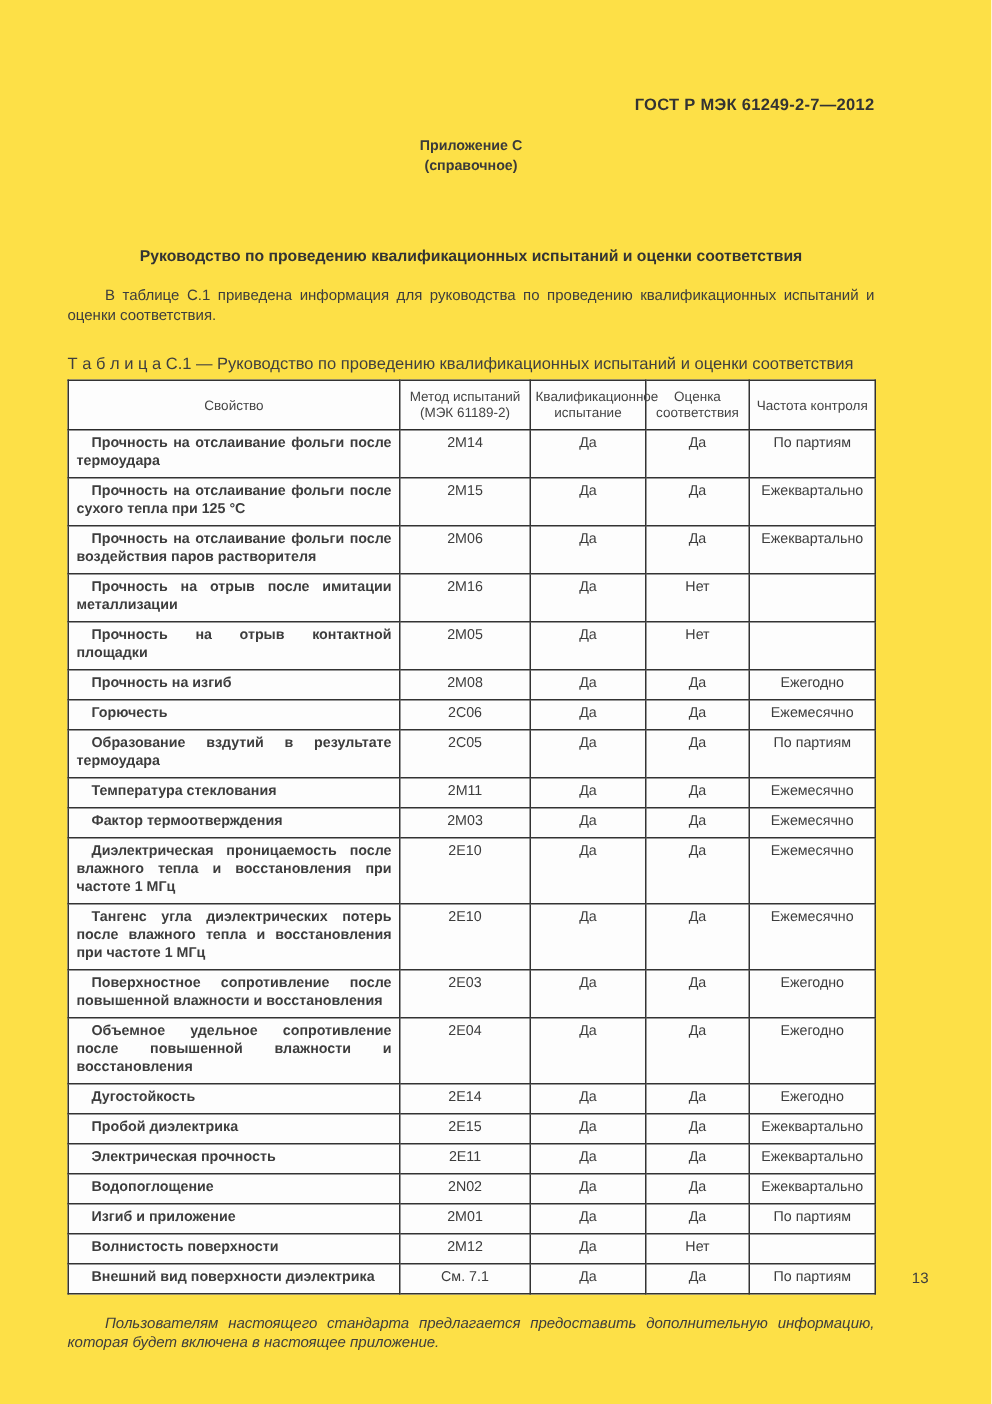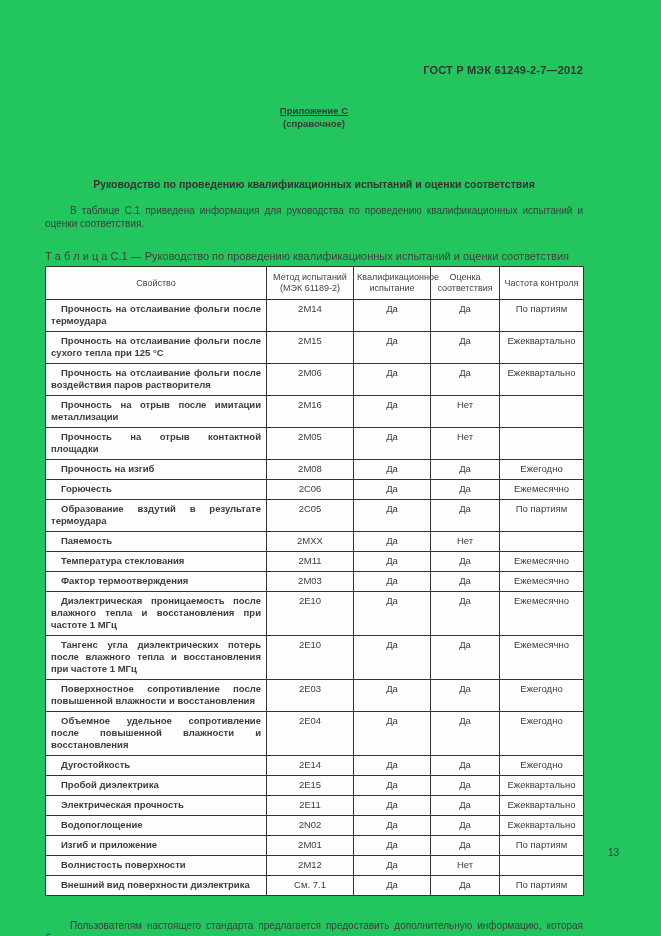--- a/index.html
+++ b/index.html
@@ -6,39 +6,39 @@
   html, body { width: 661px; background: #ffffff; }
   body {
     font-family: "Liberation Sans", "DejaVu Sans", sans-serif;
     color: #3d3d3d;
     -webkit-font-smoothing: antialiased;
   }
   .page {
     position: relative;
     width: 661px;
     height: 936px;
-    background: #22c55e;
+    background: #fde047;
     padding: 64px 78px 0 45px;
     overflow: hidden;
   }
   .doc-ref {
     text-align: right;
     font-weight: bold;
     font-size: 11px;
     letter-spacing: 0.2px;
     color: #333333;
   }
   .annex, .annex-sub {
     text-align: center;
     font-weight: bold;
     font-size: 9.5px;
     line-height: 13px;
     color: #3a3a3a;
   }
-  .annex { margin-top: 28px; text-decoration: underline; }
+  .annex { margin-top: 15px; }
   .heading {
     text-align: center;
     font-weight: bold;
     font-size: 10.5px;
     line-height: 13px;
     margin-top: 48px;
     color: #333333;
   }
   .intro {
     margin-top: 13px;
@@ -81,25 +81,26 @@
     padding: 3px 3px 4px;
   }
   table.qual td.prop {
     text-align: justify;
     text-indent: 10px;
     padding-left: 5px;
     padding-right: 5px;
     font-weight: bold;
   }
   .footer-note {
-    margin-top: 23px;
+    margin-top: 13px;
     font-size: 10px;
     line-height: 13px;
     text-align: justify;
     text-indent: 25px;
+    font-style: italic;
   }
   .page-number {
     position: absolute;
     top: 847px;
     right: 42px;
     font-size: 10px;
     color: #3d3d3d;
   }
 </style>
 </head>
@@ -187,111 +188,104 @@
           <td>Ежемесячно</td>
         </tr>
         <tr>
           <td class="prop">Образование вздутий в результате термо­удара</td>
           <td>2C05</td>
           <td>Да</td>
           <td>Да</td>
           <td>По партиям</td>
         </tr>
         <tr>
-          <td class="prop">Паяемость</td>
-          <td>2MXX</td>
+          <td class="prop">Температура стеклования</td>
+          <td>2M11</td>
+          <td>Да</td>
+          <td>Да</td>
+          <td>Ежемесячно</td>
+        </tr>
+        <tr>
+          <td class="prop">Фактор термоотверждения</td>
+          <td>2M03</td>
+          <td>Да</td>
+          <td>Да</td>
+          <td>Ежемесячно</td>
+        </tr>
+        <tr>
+          <td class="prop">Диэлектрическая проницаемость после влажного тепла и восстановления при частоте 1 МГц</td>
+          <td>2E10</td>
+          <td>Да</td>
+          <td>Да</td>
+          <td>Ежемесячно</td>
+        </tr>
+        <tr>
+          <td class="prop">Тангенс угла диэлектрических потерь после влажного тепла и восстановления при частоте 1 МГц</td>
+          <td>2E10</td>
+          <td>Да</td>
+          <td>Да</td>
+          <td>Ежемесячно</td>
+        </tr>
+        <tr>
+          <td class="prop">Поверхностное сопротивление после повы­шенной влажности и восстановления</td>
+          <td>2E03</td>
+          <td>Да</td>
+          <td>Да</td>
+          <td>Ежегодно</td>
+        </tr>
+        <tr>
+          <td class="prop">Объемное удельное сопротивление после повышенной влажности и восстановления</td>
+          <td>2E04</td>
+          <td>Да</td>
+          <td>Да</td>
+          <td>Ежегодно</td>
+        </tr>
+        <tr>
+          <td class="prop">Дугостойкость</td>
+          <td>2E14</td>
+          <td>Да</td>
+          <td>Да</td>
+          <td>Ежегодно</td>
+        </tr>
+        <tr>
+          <td class="prop">Пробой диэлектрика</td>
+          <td>2E15</td>
+          <td>Да</td>
+          <td>Да</td>
+          <td>Ежеквартально</td>
+        </tr>
+        <tr>
+          <td class="prop">Электрическая прочность</td>
+          <td>2E11</td>
+          <td>Да</td>
+          <td>Да</td>
+          <td>Ежеквартально</td>
+        </tr>
+        <tr>
+          <td class="prop">Водопоглощение</td>
+          <td>2N02</td>
+          <td>Да</td>
+          <td>Да</td>
+          <td>Ежеквартально</td>
+        </tr>
+        <tr>
+          <td class="prop">Изгиб и приложение</td>
+          <td>2M01</td>
+          <td>Да</td>
+          <td>Да</td>
+          <td>По партиям</td>
+        </tr>
+        <tr>
+          <td class="prop">Волнистость поверхности</td>
+          <td>2M12</td>
           <td>Да</td>
           <td>Нет</td>
           <td></td>
         </tr>
         <tr>
-          <td class="prop">Температура стеклования</td>
-          <td>2M11</td>
-          <td>Да</td>
-          <td>Да</td>
-          <td>Ежемесячно</td>
-        </tr>
-        <tr>
-          <td class="prop">Фактор термоотверждения</td>
-          <td>2M03</td>
-          <td>Да</td>
-          <td>Да</td>
-          <td>Ежемесячно</td>
-        </tr>
-        <tr>
-          <td class="prop">Диэлектрическая проницаемость после влажного тепла и восстановления при частоте 1 МГц</td>
-          <td>2E10</td>
-          <td>Да</td>
-          <td>Да</td>
-          <td>Ежемесячно</td>
-        </tr>
-        <tr>
-          <td class="prop">Тангенс угла диэлектрических потерь после влажного тепла и восстановления при частоте 1 МГц</td>
-          <td>2E10</td>
-          <td>Да</td>
-          <td>Да</td>
-          <td>Ежемесячно</td>
-        </tr>
-        <tr>
-          <td class="prop">Поверхностное сопротивление после повы­шенной влажности и восстановления</td>
-          <td>2E03</td>
-          <td>Да</td>
-          <td>Да</td>
-          <td>Ежегодно</td>
-        </tr>
-        <tr>
-          <td class="prop">Объемное удельное сопротивление после повышенной влажности и восстановления</td>
-          <td>2E04</td>
-          <td>Да</td>
-          <td>Да</td>
-          <td>Ежегодно</td>
-        </tr>
-        <tr>
-          <td class="prop">Дугостойкость</td>
-          <td>2E14</td>
-          <td>Да</td>
-          <td>Да</td>
-          <td>Ежегодно</td>
-        </tr>
-        <tr>
-          <td class="prop">Пробой диэлектрика</td>
-          <td>2E15</td>
-          <td>Да</td>
-          <td>Да</td>
-          <td>Ежеквартально</td>
-        </tr>
-        <tr>
-          <td class="prop">Электрическая прочность</td>
-          <td>2E11</td>
-          <td>Да</td>
-          <td>Да</td>
-          <td>Ежеквартально</td>
-        </tr>
-        <tr>
-          <td class="prop">Водопоглощение</td>
-          <td>2N02</td>
-          <td>Да</td>
-          <td>Да</td>
-          <td>Ежеквартально</td>
-        </tr>
-        <tr>
-          <td class="prop">Изгиб и приложение</td>
-          <td>2M01</td>
-          <td>Да</td>
-          <td>Да</td>
-          <td>По партиям</td>
-        </tr>
-        <tr>
-          <td class="prop">Волнистость поверхности</td>
-          <td>2M12</td>
-          <td>Да</td>
-          <td>Нет</td>
-          <td></td>
-        </tr>
-        <tr>
           <td class="prop">Внешний вид поверхности диэлектрика</td>
           <td>См. 7.1</td>
           <td>Да</td>
           <td>Да</td>
           <td>По партиям</td>
         </tr>
       </tbody>
   </table>
 
   <p class="footer-note">Пользователям настоящего стандарта предлагается предоставить дополнительную информацию, которая будет включена в настоящее приложение.</p>

